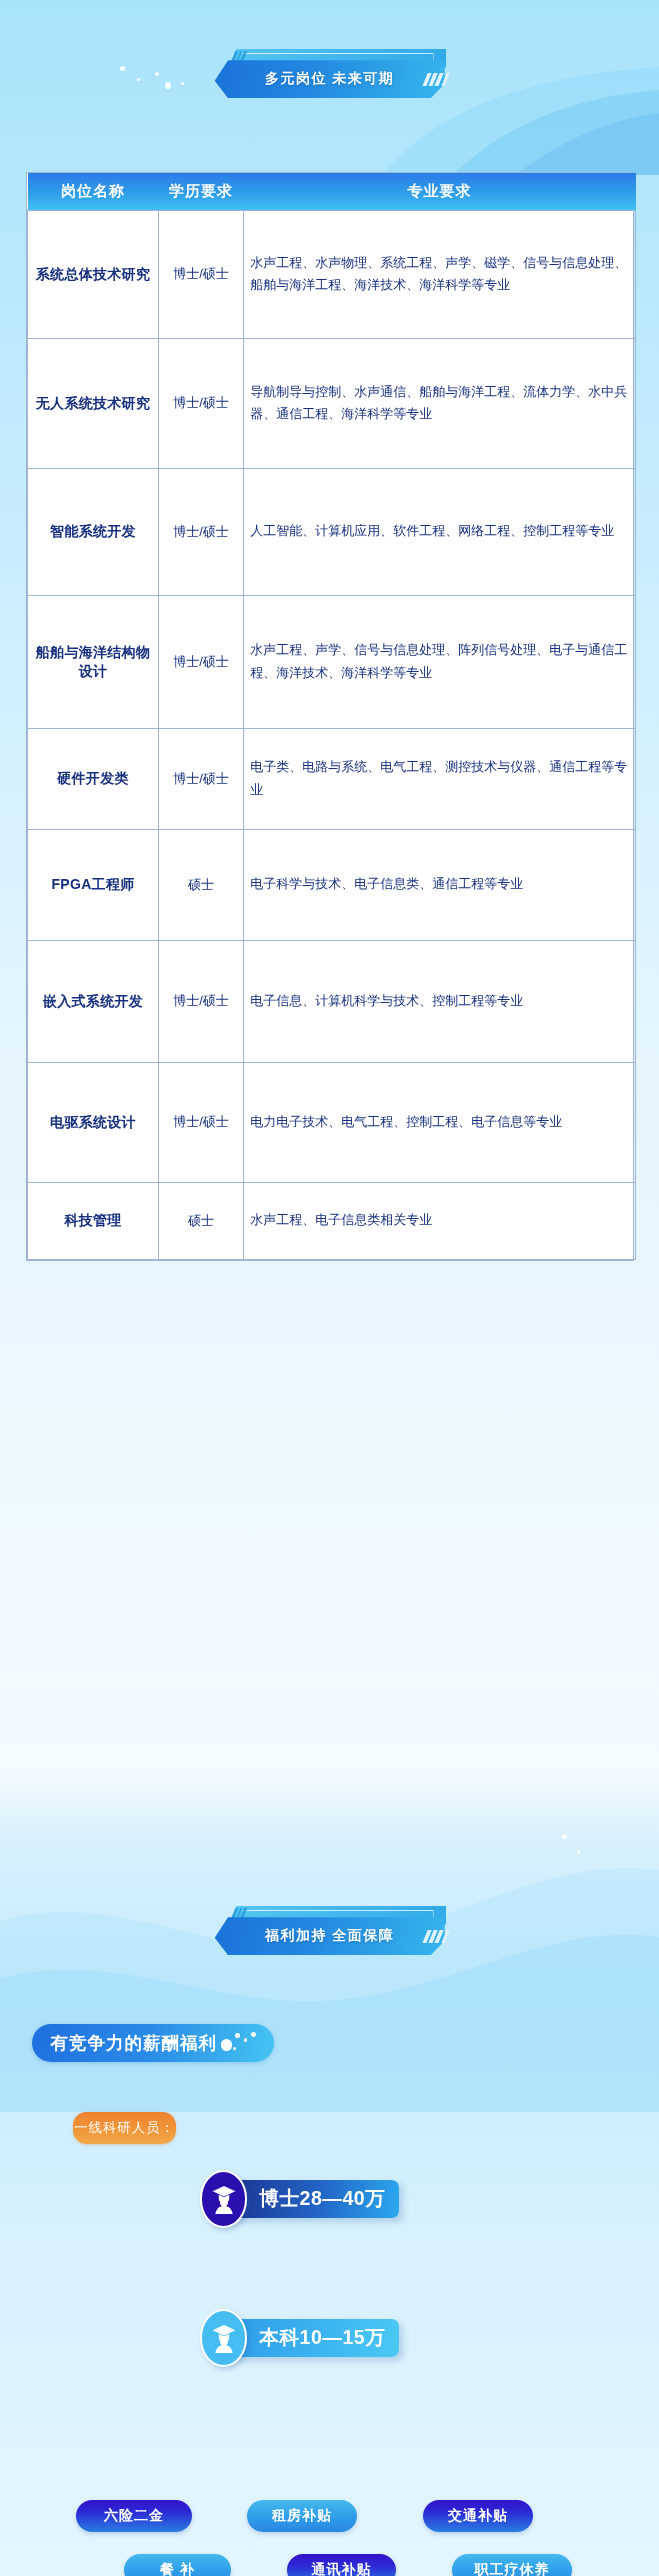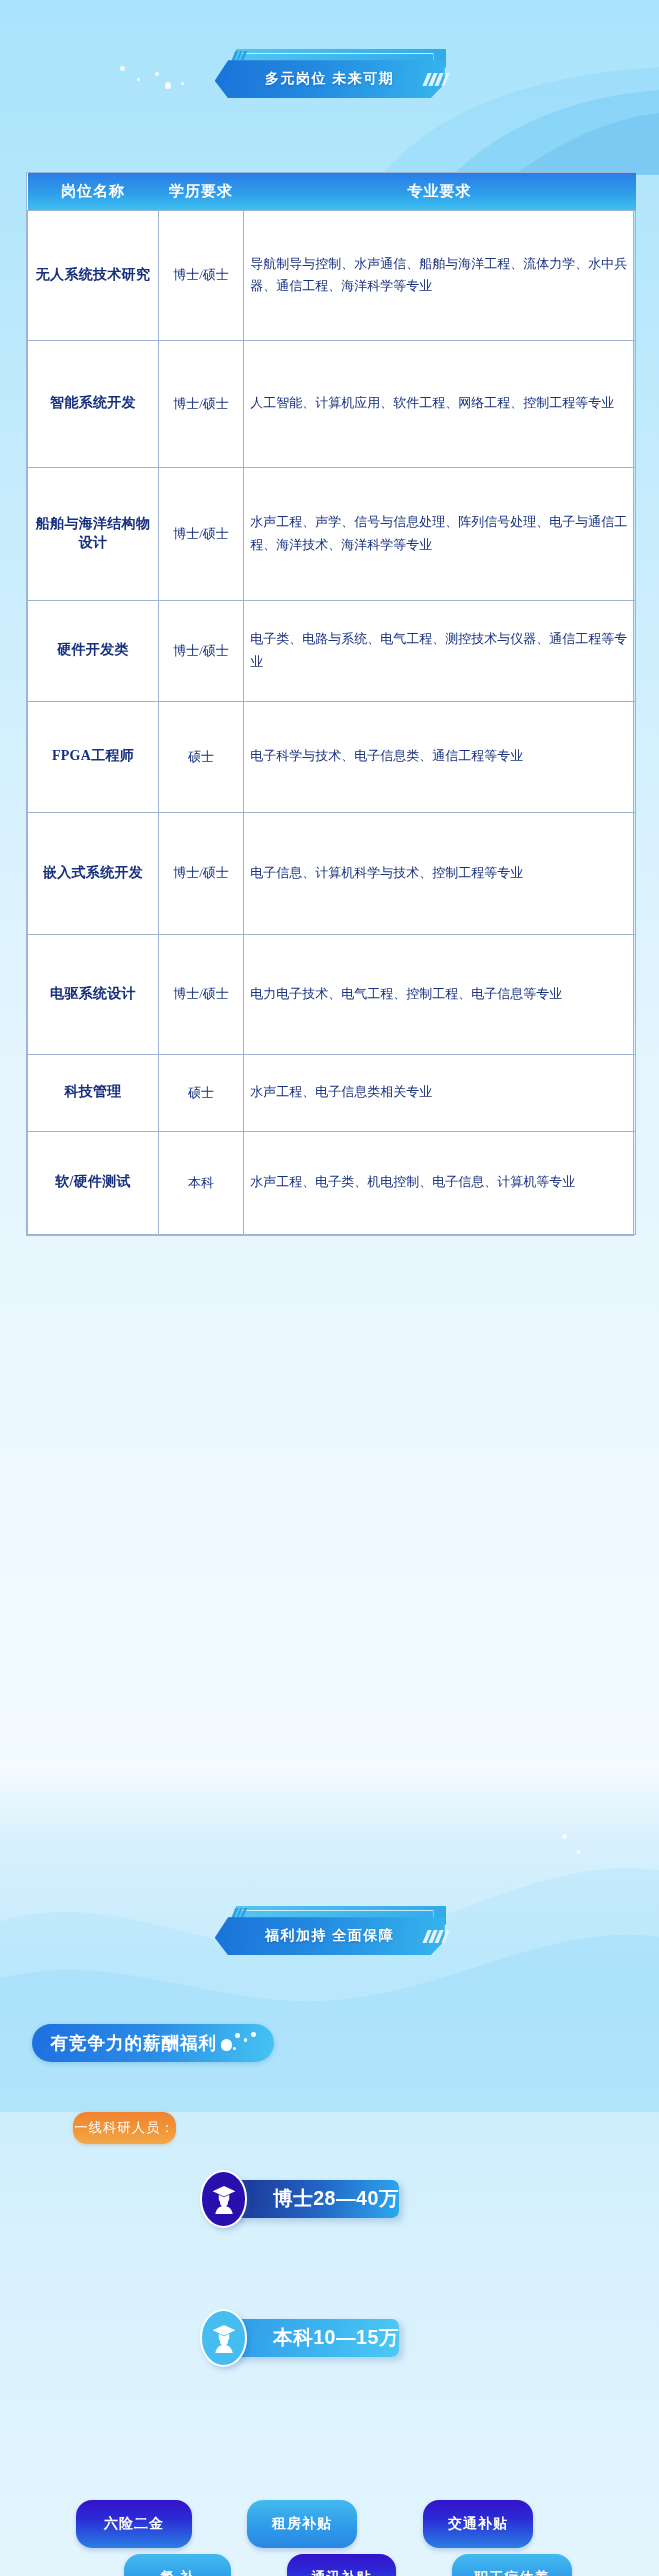--- a/index.html
+++ b/index.html
@@ -65,21 +65,20 @@
   .banner .stripes i { display: block; width: 3.6px; height: 13.4px; background: #dff2fd; }
   .banner .stripes-l { position: absolute; left: 24px; top: 2.1px; display: flex; gap: 2.1px; transform: skewX(-22deg); }
   .banner .stripes-l i { display: block; width: 2.6px; height: 11.3px; background: #2da2e2; }
 
   
   .table-card {
     position: absolute; left: 26px; top: 172px; width: 608px;
     background: #ffffff;
     border: 0.5px solid #9fb4d4;
     border-collapse: collapse;
-    font-family: Liberation Serif, serif;
   }
   table.jobs { width: 100%; border-collapse: collapse; table-layout: fixed; }
   table.jobs thead th {
     background: linear-gradient(180deg,#2a7de8 0%, #2f9de9 55%, #3ec0f2 100%);
     color: #fff; font-size: 15px; font-weight: bold; letter-spacing: 1px;
     padding: 8.8px 0; border: none; text-align: center;
   }
   table.jobs col.c1 { width: 131px; }
   table.jobs col.c2 { width: 85px; }
   table.jobs col.c3 { width: 392px; }
@@ -114,40 +113,40 @@
     color: #fff; border-radius: 13.4px;
     display: flex; align-items: center; justify-content: center;
     font-size: 13.4px; letter-spacing: 1px;
     box-shadow: 0 1px 3.1px rgba(210,120,40,.3);
   }
 
   
   .salary-row { position: absolute; display: flex; align-items: center; }
   .salary-bar {
     height: 38px; width: 175px; border-radius: 7.2px;
-    display: flex; align-items: center; justify-content: flex-end;
+    display: flex; align-items: center; justify-content: center;
     color: #fff; font-size: 19.6px; font-weight: bold; letter-spacing: 0.5px;
     padding-left: 21.6px;
     box-shadow: 3.1px 3.1px 6.2px rgba(40,90,160,.22);
   }
   .salary-ic {
     position: absolute; left: 0; top: -4.6px;
     width: 47px; height: 58px;
     border-radius: 24px / 29px;
     border: 2.1px solid #fff;
     display: flex; align-items: center; justify-content: center;
     z-index: 3;
     box-shadow: 2.1px 2.6px 5.2px rgba(40,90,160,.25);
   }
   .salary-ic svg { width: 28px; height: 32px; }
 
   
   .tag {
     position: absolute;
-    height: 48px; border-radius: 16px;
+    height: 32px; border-radius: 16px;
     display: flex; align-items: center; justify-content: center;
     color: #fff; font-size: 14px; font-weight: bold; letter-spacing: 1px;
     box-shadow: 0 2.1px 4.6px rgba(40,80,170,.22);
     white-space: nowrap;
   }
   .tag.dark   { background: linear-gradient(180deg,#3412c9 0%, #2b2ad6 38%, #2a7fe2 100%); }
   .tag.light  { background: linear-gradient(180deg,#43b9ee 0%, #2e9ce9 55%, #2a86e2 100%); }
 </style>
 </head>
 <body>
@@ -204,20 +203,25 @@
           <col class="c3">
         </colgroup>
       <thead>
         <tr>
           <th>岗位名称</th>
           <th>学历要求</th>
           <th>专业要求</th>
         </tr>
       </thead>
       <tbody>
+        <tr style="height:128px">
+          <td class="pos">系统总体技术研究</td>
+          <td class="edu">博士/硕士</td>
+          <td class="maj">水声工程、水声物理、系统工程、声学、磁学、信号与信息处理、船舶与海洋工程、海洋技术、海洋科学等专业</td>
+        </tr>
         <tr style="height:130px">
           <td class="pos">无人系统技术研究</td>
           <td class="edu">博士/硕士</td>
           <td class="maj">导航制导与控制、水声通信、船舶与海洋工程、流体力学、水中兵器、通信工程、海洋科学等专业</td>
         </tr>
         <tr style="height:127px">
           <td class="pos">智能系统开发</td>
           <td class="edu">博士/硕士</td>
           <td class="maj">人工智能、计算机应用、软件工程、网络工程、控制工程等专业</td>
         </tr>
@@ -243,25 +247,20 @@
         </tr>
         <tr style="height:120px">
           <td class="pos">电驱系统设计</td>
           <td class="edu">博士/硕士</td>
           <td class="maj">电力电子技术、电气工程、控制工程、电子信息等专业</td>
         </tr>
         <tr style="height:77px">
           <td class="pos">科技管理</td>
           <td class="edu">硕士</td>
           <td class="maj">水声工程、电子信息类相关专业</td>
-        </tr>
-        <tr style="height:103px">
-          <td class="pos">软/硬件测试</td>
-          <td class="edu">本科</td>
-          <td class="maj">水声工程、电子类、机电控制、电子信息、计算机等专业</td>
         </tr>
       </tbody>
     </table>
   </div>
 
   <div class="banner-wrap" style="top:1906px;">
     <div class="banner">
       <div class="slab-back"></div>
       <div class="slab-back-line"></div>
       <div class="stripes-l">

